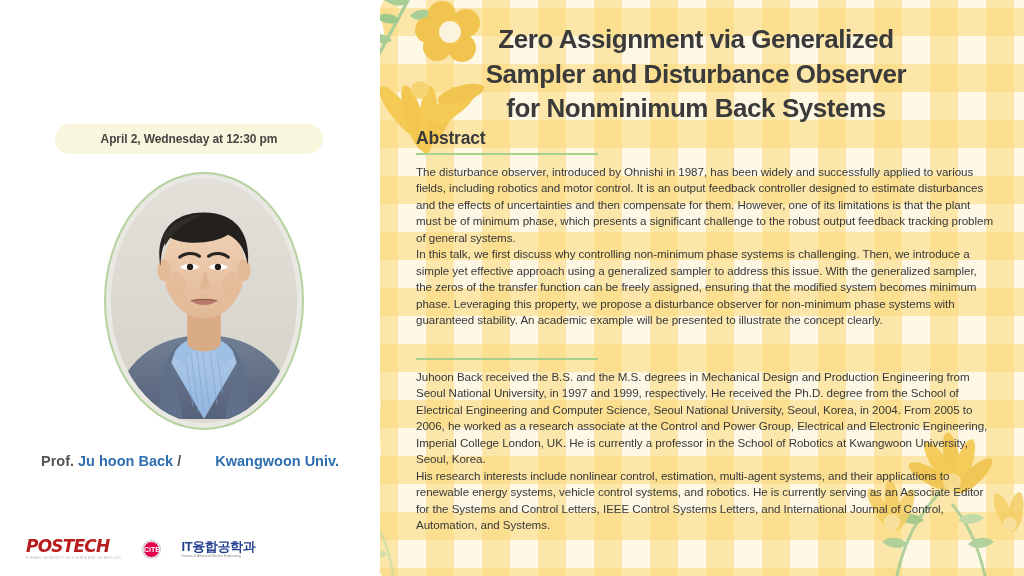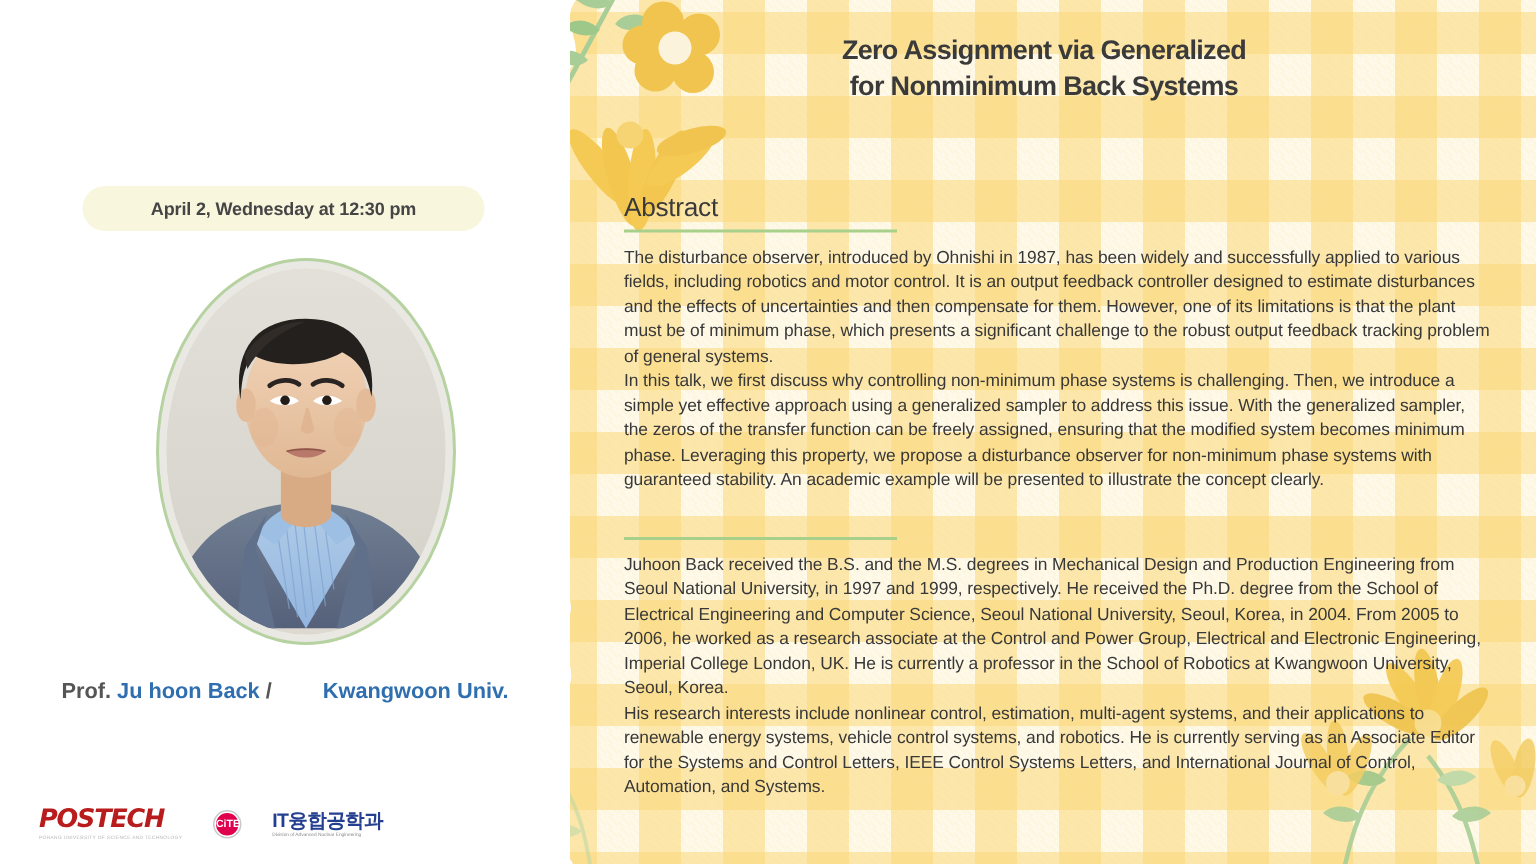--- a/index.html
+++ b/index.html
@@ -175,30 +175,30 @@
     position: absolute;
     left: 0; top: 0;
     width: 660px;
     height: 576px;
   }
   .talk-title {
     position: absolute;
     left: 32px; top: 22px;
     width: 600px;
     text-align: center;
-    font-size: 18px;
+    font-size: 26px;
     font-weight: bold;
     line-height: 1.33;
     color: #3a3a3a;
     letter-spacing: -0.45px;
   }
   .section { position: absolute; left: 52px; width: 578px; }
   .section-head {
     font-size: 17.5px;
-    font-weight: normal;
+    font-weight: bold;
     color: #3a3a3a;
     letter-spacing: -0.2px;
     margin: 0 0 4px 0;
   }
   .section-rule {
     width: 182px;
     height: 2px;
     background: #a8d08a;
     margin-bottom: 9px;
   }
@@ -296,20 +296,21 @@
       <g opacity="0.55">
         <path d="M34,110 C30,86 26,70 16,54" stroke="#b9d8a6" stroke-width="2.6" fill="none"></path>
         <path d="M28,84 C20,78 10,78 5,83 C12,89 22,90 28,84 Z" fill="#bcd9a9"></path>
       </g>
     </svg>
 
     <div class="content">
 
       <div class="talk-title">
         <div>Zero Assignment via Generalized</div>
+        <div>Sampler and Disturbance Observer</div>
         <div>for Nonminimum Back Systems</div>
       </div>
 
       <div class="section" id="abstract-section">
         <div class="section-head">Abstract</div>
         <div class="section-rule"></div>
         <div class="section-body">
           <p>The disturbance observer, introduced by Ohnishi in 1987, has been widely and successfully applied to various fields, including robotics and motor control. It is an output feedback controller designed to estimate disturbances and the effects of uncertainties and then compensate for them. However, one of its limitations is that the plant must be of minimum phase, which presents a significant challenge to the robust output feedback tracking problem of general systems.</p>
           <p>In this talk, we first discuss why controlling non-minimum phase systems is challenging. Then, we introduce a simple yet effective approach using a generalized sampler to address this issue. With the generalized sampler, the zeros of the transfer function can be freely assigned, ensuring that the modified system becomes minimum phase. Leveraging this property, we propose a disturbance observer for non-minimum phase systems with guaranteed stability. An academic example will be presented to illustrate the concept clearly.</p>
         </div>

